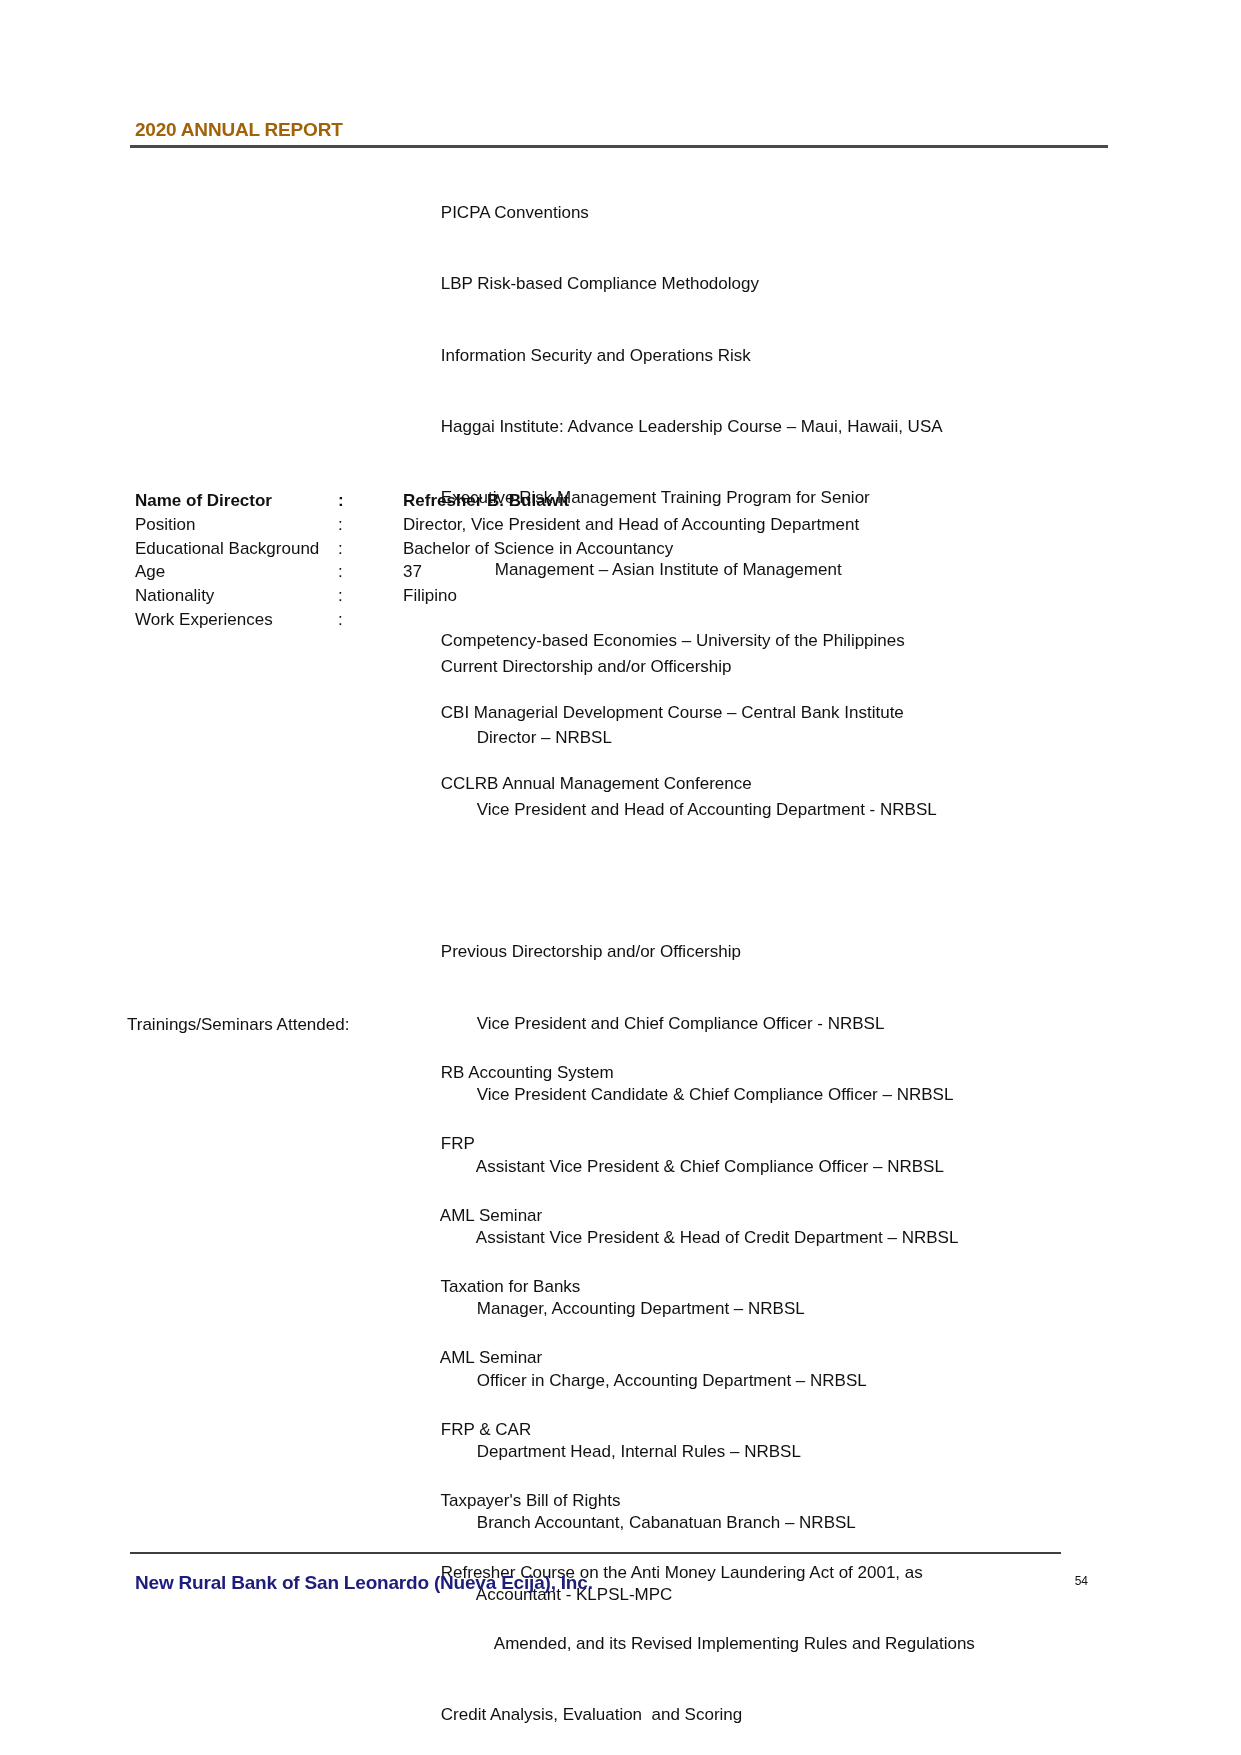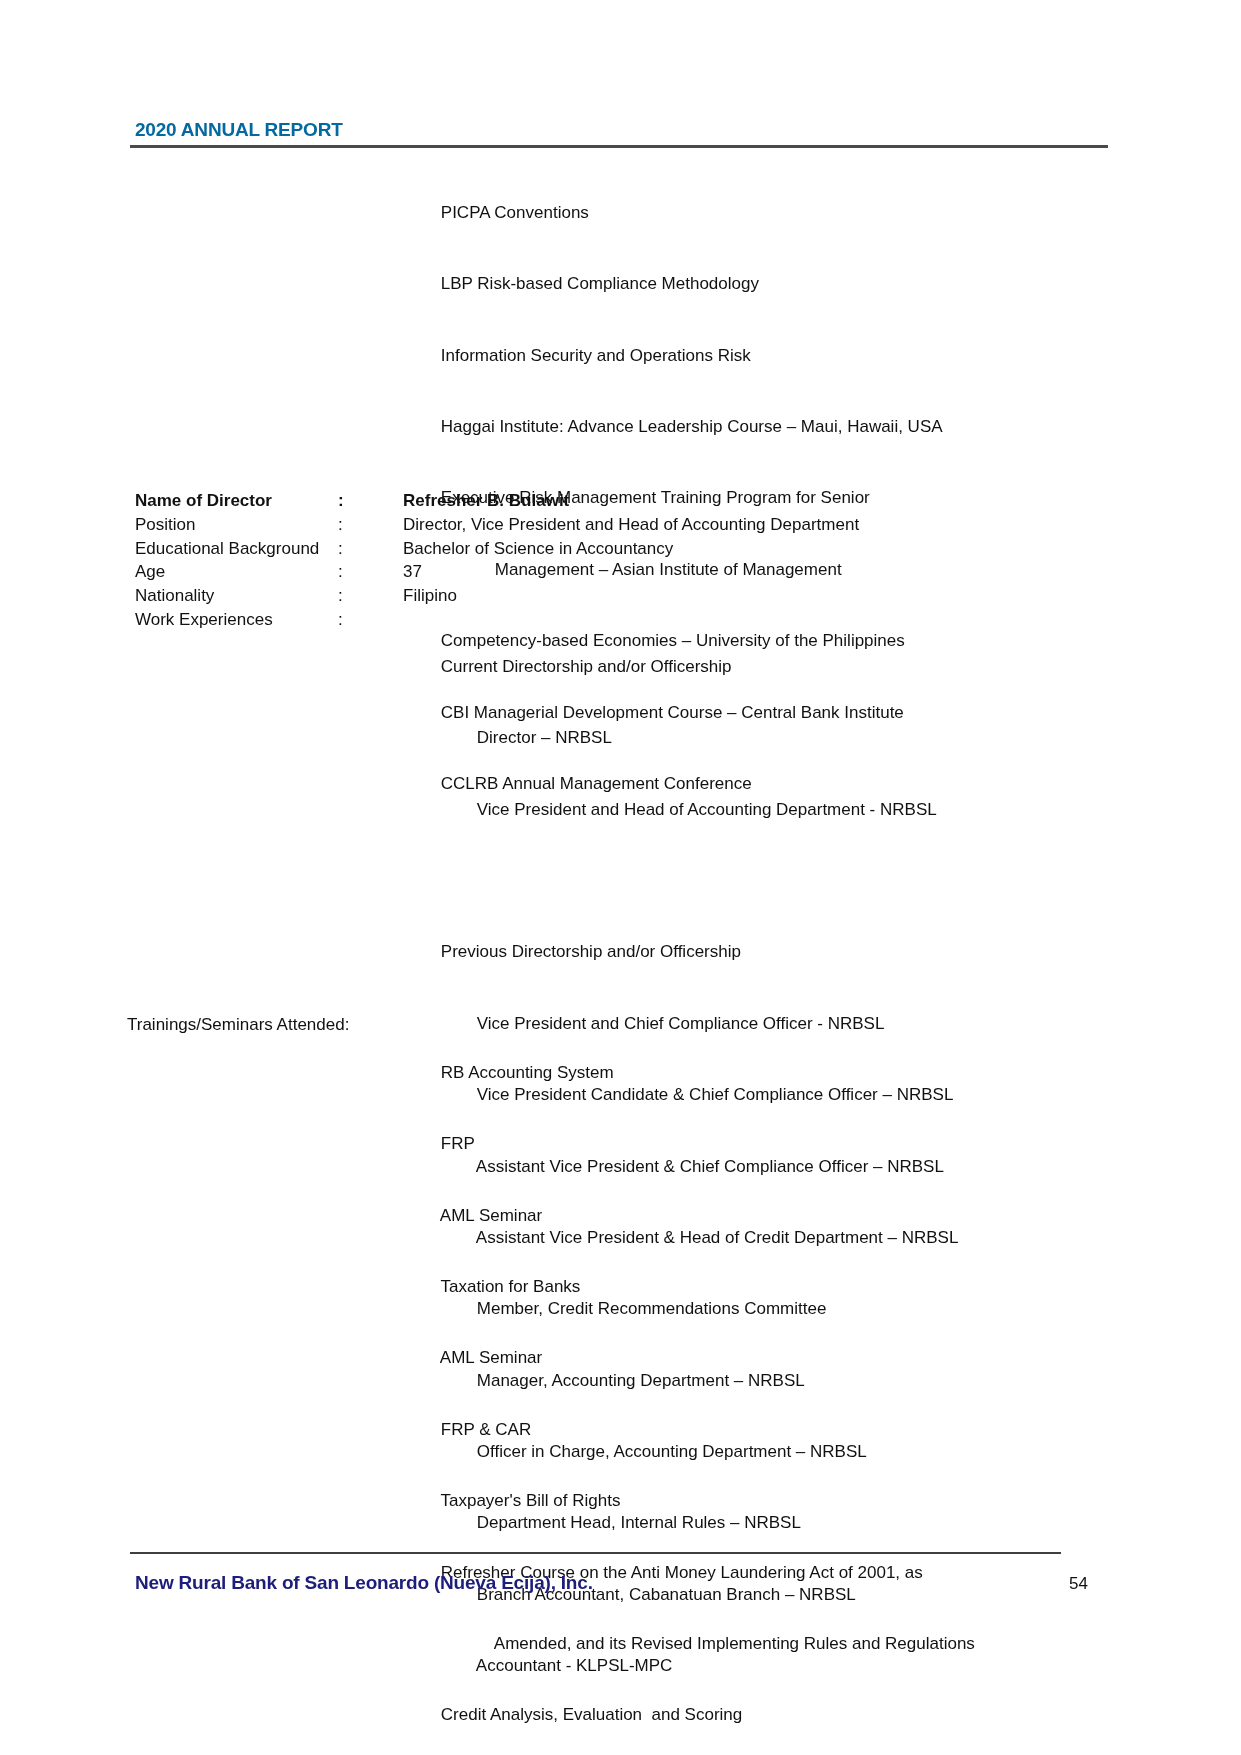--- a/index.html
+++ b/index.html
@@ -15,21 +15,21 @@
     overflow: hidden;
   }
   .bold { font-weight: bold; }
 
   .header-title {
     position: absolute;
     left: 135px; top: 119px;
     font-size: 19px;
     font-weight: bold;
     letter-spacing: -0.2px;
-    color: #0369a1;
+    color: #a16207;
     white-space: nowrap;
   }
   .header-rule {
     position: absolute;
     left: 130px; top: 145px;
     width: 978px; height: 3px;
     background: #4a4a4a;
   }
 
   .line {
@@ -68,21 +68,21 @@
     font-weight: bold;
     letter-spacing: -0.2px;
     color: #1d1d7c;
     white-space: nowrap;
   }
   .footer-page {
     position: absolute;
     left: 1058px; top: 1574px;
     width: 30px;
     text-align: right;
-    font-size: 17px;
+    font-size: 12px;
     color: #111111;
   }
 </style>
 </head>
 <body>
 
 <div class="page">
 
   <div class="header-title">2020 ANNUAL REPORT</div>
   <div class="header-rule"></div>
@@ -175,23 +175,20 @@
       <div class="line" style="padding-left: 36px;">
         <span>Vice President Candidate &amp; Chief Compliance Officer – NRBSL</span>
       </div>
       <div class="line" style="padding-left: 36px;">
         <span>Assistant Vice President &amp; Chief Compliance Officer – NRBSL</span>
       </div>
       <div class="line" style="padding-left: 36px;">
         <span>Assistant Vice President &amp; Head of Credit Department – NRBSL</span>
       </div>
       <div class="line" style="padding-left: 36px;">
-        <span>Member, Credit Recommendations Committee</span>
-      </div>
-      <div class="line" style="padding-left: 36px;">
         <span>Manager, Accounting Department – NRBSL</span>
       </div>
       <div class="line" style="padding-left: 36px;">
         <span>Officer in Charge, Accounting Department – NRBSL</span>
       </div>
       <div class="line" style="padding-left: 36px;">
         <span>Department Head, Internal Rules – NRBSL</span>
       </div>
       <div class="line" style="padding-left: 36px;">
         <span>Branch Accountant, Cabanatuan Branch – NRBSL</span>

